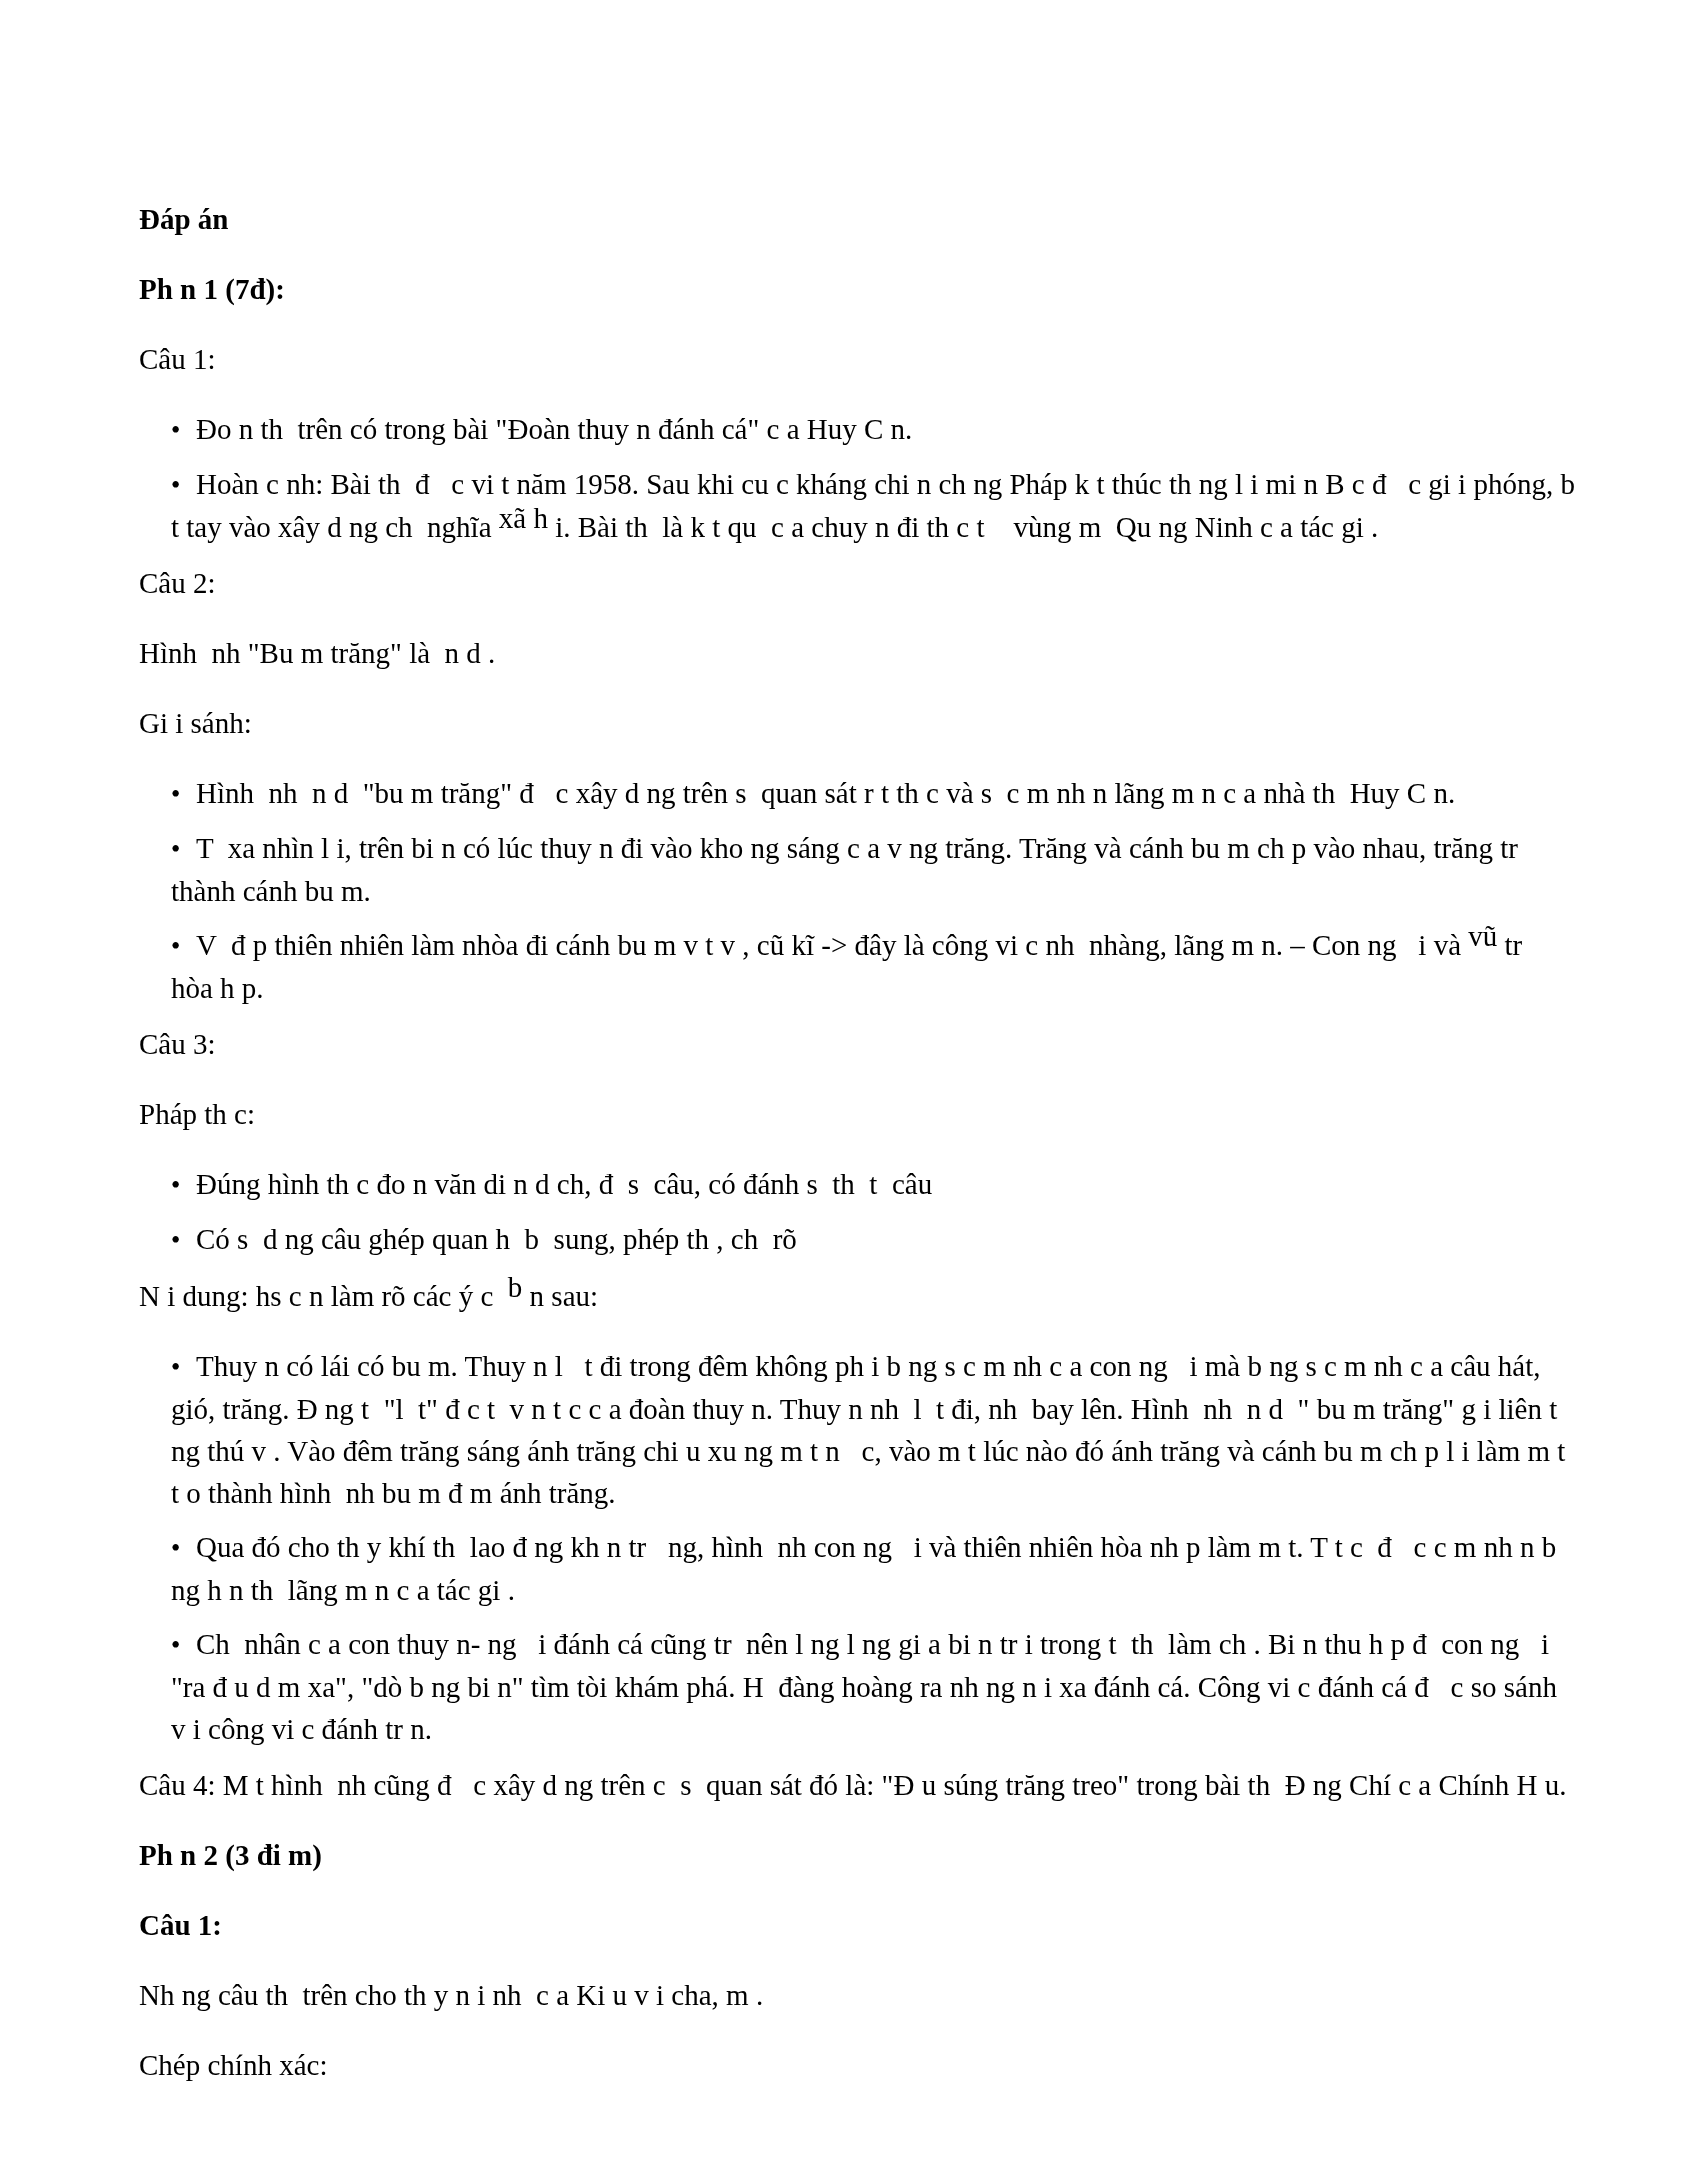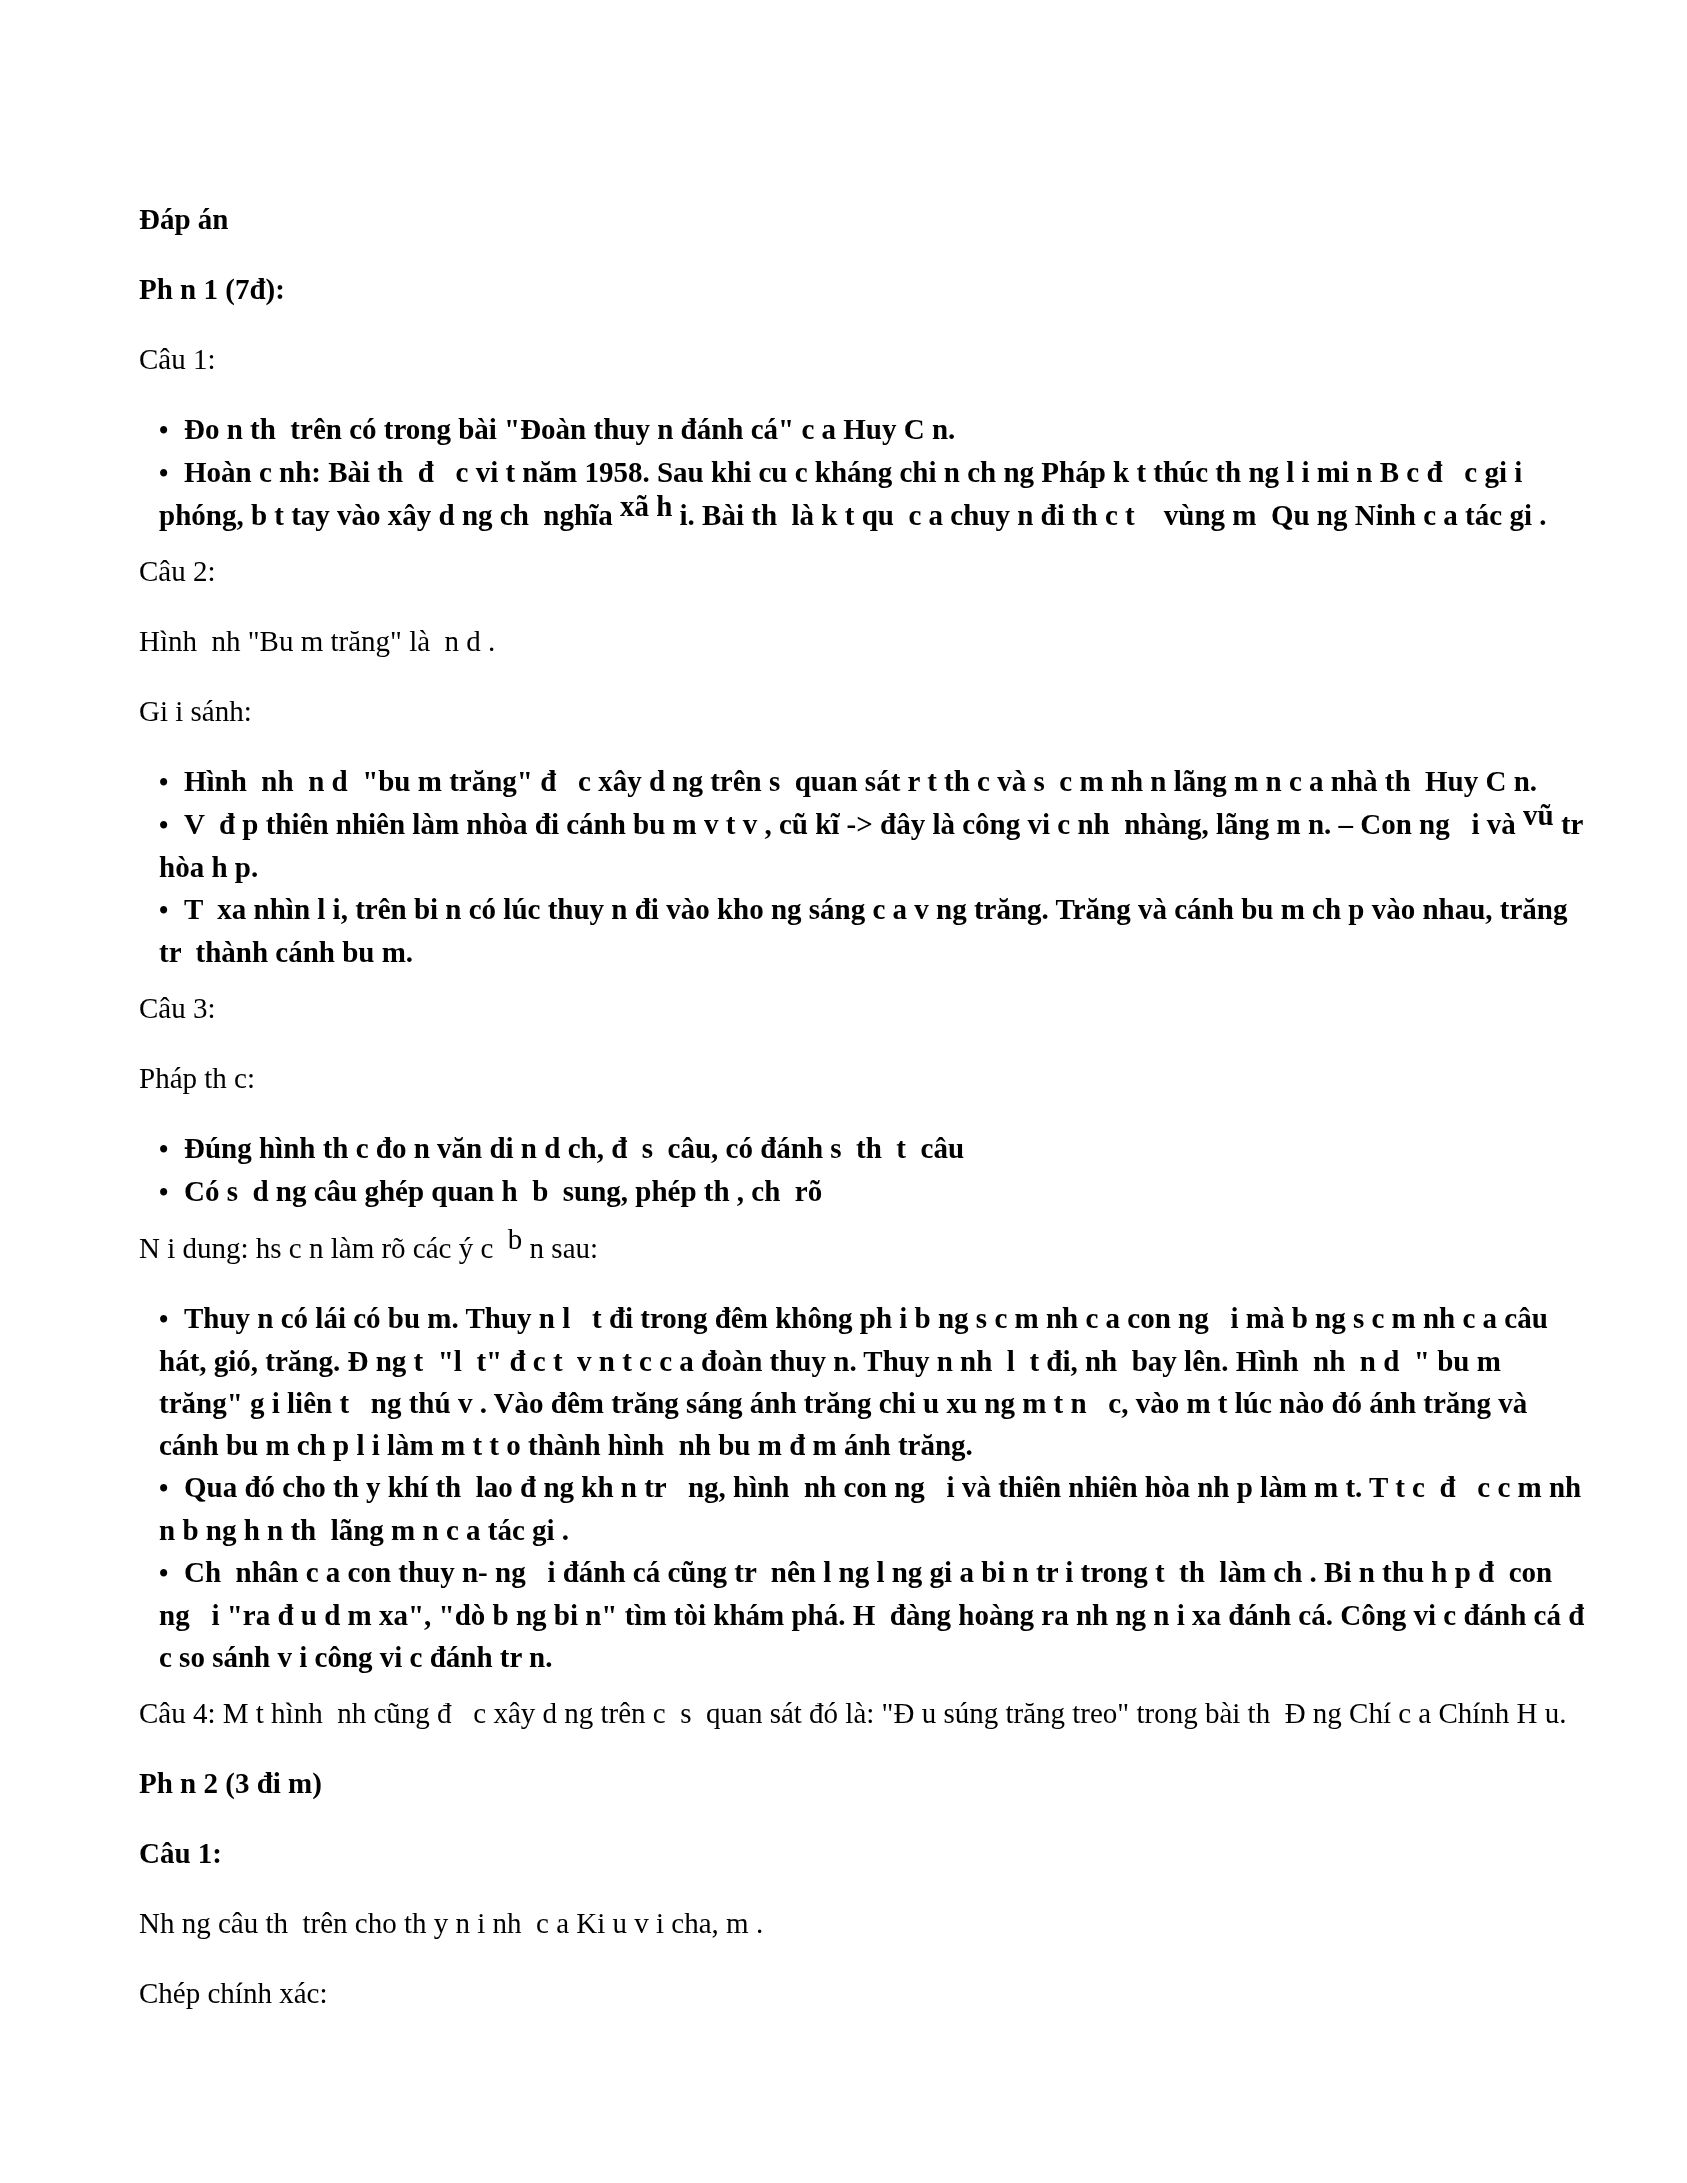--- a/index.html
+++ b/index.html
@@ -38,23 +38,22 @@
   }
   .bold {
     font-weight: bold;
   }
   ul.blist {
     margin: 28px 0 0 0;
     padding: 0 0 0 20px;
     list-style: none;
   }
   ul.blist li {
-    margin: 0;
+    margin: 12px;
     line-height: 42px;
-    font-weight: bold;
   }
   ul.blist li::before {
     content: "\2022";
     display: inline-block;
     width: 25px;
     font-size: 26.5px;
   }
   .raised {
     position: relative;
     top: -8.6px;
@@ -77,22 +76,22 @@
   </ul>
 
   <p class="tight"><span class="txt">Câu 2:</span></p>
 
   <p><span class="txt">Hình  nh "Bu m trăng" là  n d .</span></p>
 
   <p><span class="txt">Gi i sánh:</span></p>
 
   <ul class="blist">
     <li><span class="txt">Hình  nh  n d  "bu m trăng" đ   c xây d ng trên s  quan sát r t th c và s  c m nh n lãng m n c a nhà th  Huy C n.</span></li>
+    <li><span class="txt">T  xa nhìn l i, trên bi n có lúc thuy n đi vào kho ng sáng c a v ng trăng. Trăng và cánh bu m ch p vào nhau, trăng tr  thành cánh bu m.</span></li>
     <li><span class="txt">V  đ p thiên nhiên làm nhòa đi cánh bu m v t v , cũ kĩ -&gt; đây là công vi c nh  nhàng, lãng m n. – Con ng   i và </span><span class="txt raised">vũ</span><span class="txt"> tr  hòa h p.</span></li>
-    <li><span class="txt">T  xa nhìn l i, trên bi n có lúc thuy n đi vào kho ng sáng c a v ng trăng. Trăng và cánh bu m ch p vào nhau, trăng tr  thành cánh bu m.</span></li>
   </ul>
 
   <p class="tight"><span class="txt">Câu 3:</span></p>
 
   <p><span class="txt">Pháp th c:</span></p>
 
   <ul class="blist">
     <li><span class="txt">Đúng hình th c đo n văn di n d ch, đ  s  câu, có đánh s  th  t  câu</span></li>
     <li><span class="txt">Có s  d ng câu ghép quan h  b  sung, phép th , ch  rõ</span></li>
   </ul>

